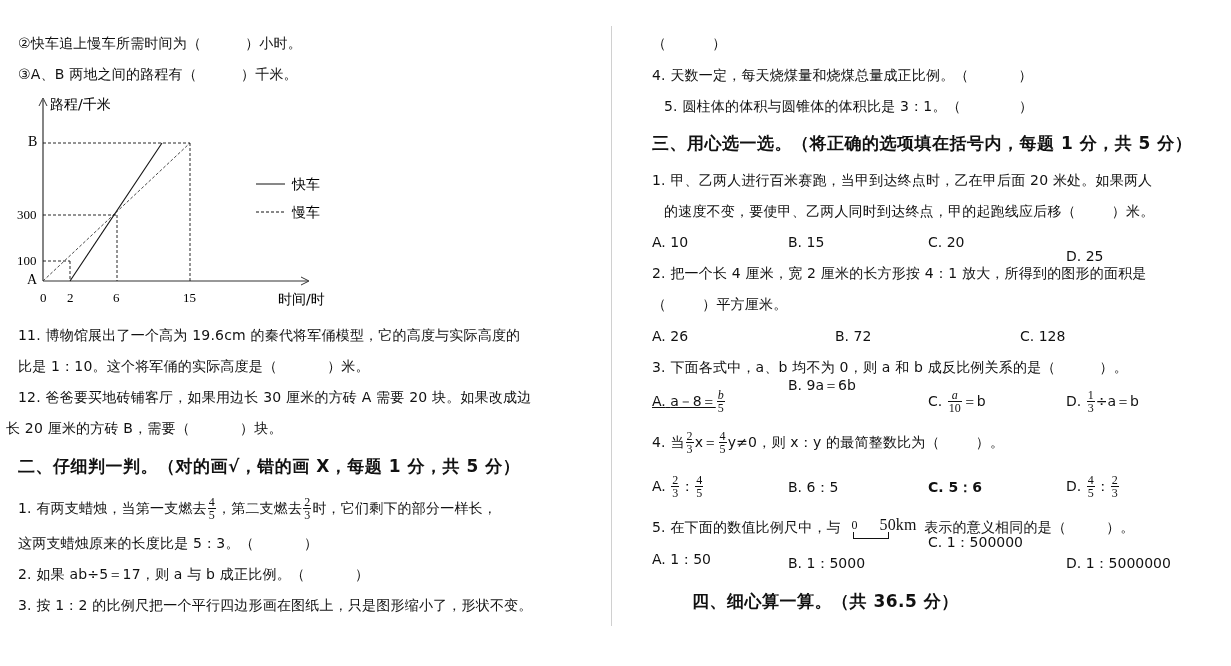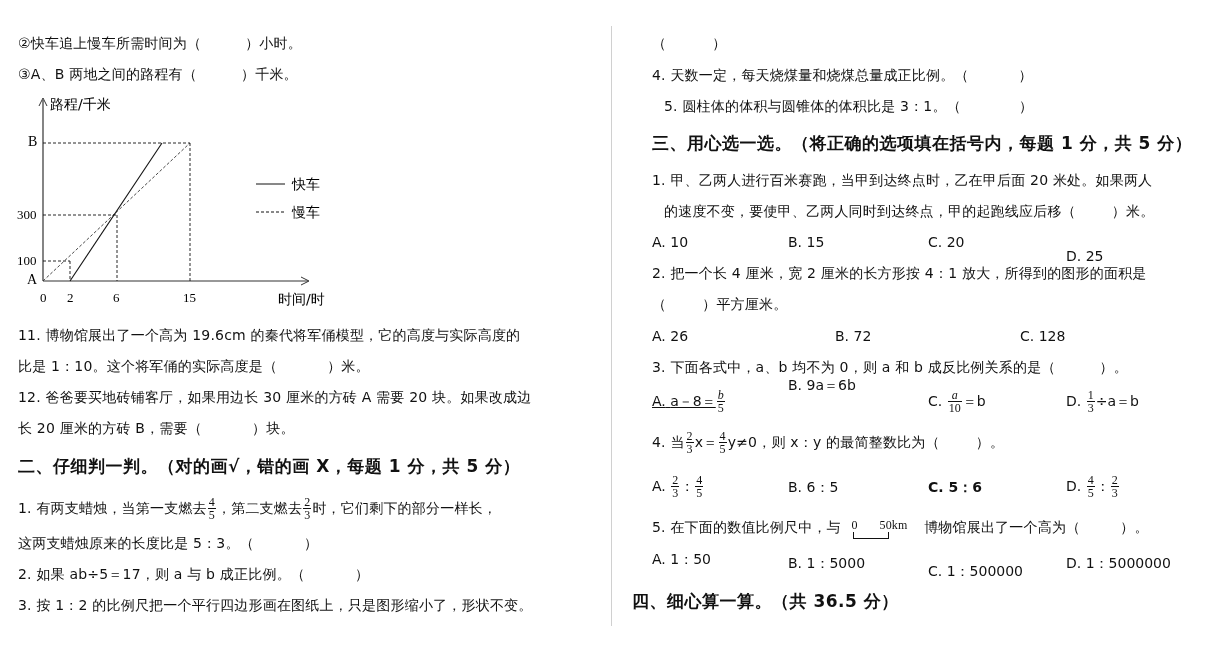--- a/index.html
+++ b/index.html
@@ -68,21 +68,21 @@
   <text x="282" y="97" font-size="14" class="cjk">快车</text>
   <line x1="246" y1="120" x2="275" y2="120" stroke="#111" stroke-width="1" stroke-dasharray="3,2"></line>
   <text x="282" y="125" font-size="14" class="cjk">慢车</text>
 </svg>
 
 <div class="line" style="left:18px;top:326px;">11. 博物馆展出了一个高为 19.6cm 的秦代将军俑模型，它的高度与实际高度的</div>
 <div class="line" style="left:18px;top:357px;">
   <span>比是 1：10。这个将军俑的实际高度是（</span><span class="blank" style="width:50px"></span><span>）米。</span>
 </div>
 <div class="line" style="left:18px;top:388px;">12. 爸爸要买地砖铺客厅，如果用边长 30 厘米的方砖 A 需要 20 块。如果改成边</div>
-<div class="line" style="left:18px;top:419px;text-align:right;">
+<div class="line" style="left:6px;top:419px;text-align:right;">
   <span>长 20 厘米的方砖 B，需要（</span><span class="blank" style="width:50px"></span><span>）块。</span>
 </div>
 
 <div class="heading" style="left:18px;top:455px;">二、仔细判一判。（对的画√，错的画 X，每题 1 分，共 5 分）</div>
 
 <div class="line" style="left:18px;top:496px;">
   <span>1. 有两支蜡烛，当第一支燃去</span><span class="frac"><span class="num">4</span><span class="den">5</span></span><span>，第二支燃去</span><span class="frac"><span class="num">2</span><span class="den">3</span></span><span>时，它们剩下的部分一样长，</span>
 </div>
 <div class="line" style="left:18px;top:534px;">
   <span>这两支蜡烛原来的长度比是 5：3。（</span><span class="blank" style="width:50px"></span><span>）</span>
@@ -158,23 +158,23 @@
 </div>
 <div class="opt" style="left:1066px;top:474px;">
   <span>D.</span>
   <span class="frac"><span class="num">4</span><span class="den">5</span></span><span>：</span><span class="frac"><span class="num">2</span><span class="den">3</span></span>
 </div>
 
 <div class="line" style="left:652px;top:518px;">
   <span>5. 在下面的数值比例尺中，与</span>
   <span style="display:inline-block;position:relative;width:66px;height:18px;vertical-align:top;margin:0 4px;">
     <span style="position:absolute;left:2px;top:-2px;font-family:'Liberation Serif',serif;font-size:12px;">0</span>
-    <span style="position:absolute;left:30px;top:-2px;font-family:'Liberation Serif',serif;font-size:12px;">50km</span>
+    <span style="position:absolute;left:30px;top:-2px;font-family:'Liberation Serif',serif;font-size:16px;">50km</span>
     <span style="position:absolute;left:4px;top:14px;width:34px;height:6px;border-left:1px solid #111;border-right:1px solid #111;border-bottom:1px solid #111;"></span>
   </span>
-  <span>博物馆展出了一个高为（</span><span class="blank" style="width:40px"></span><span>）。</span>
+  <span>表示的意义相同的是（</span><span class="blank" style="width:40px"></span><span>）。</span>
 </div>
 <div class="opt" style="left:652px;top:550px;">A. 1：50</div>
 <div class="opt" style="left:788px;top:554px;">B. 1：5000</div>
-<div class="opt" style="left:928px;top:562px;">C. 1：500000</div>
+<div class="opt" style="left:928px;top:533px;">C. 1：500000</div>
 <div class="opt" style="left:1066px;top:554px;">D. 1：5000000</div>
 
-<div class="heading" style="left:632px;top:590px;">四、细心算一算。（共 36.5 分）</div>
+<div class="heading" style="left:692px;top:590px;">四、细心算一算。（共 36.5 分）</div>
 
 </body></html>

